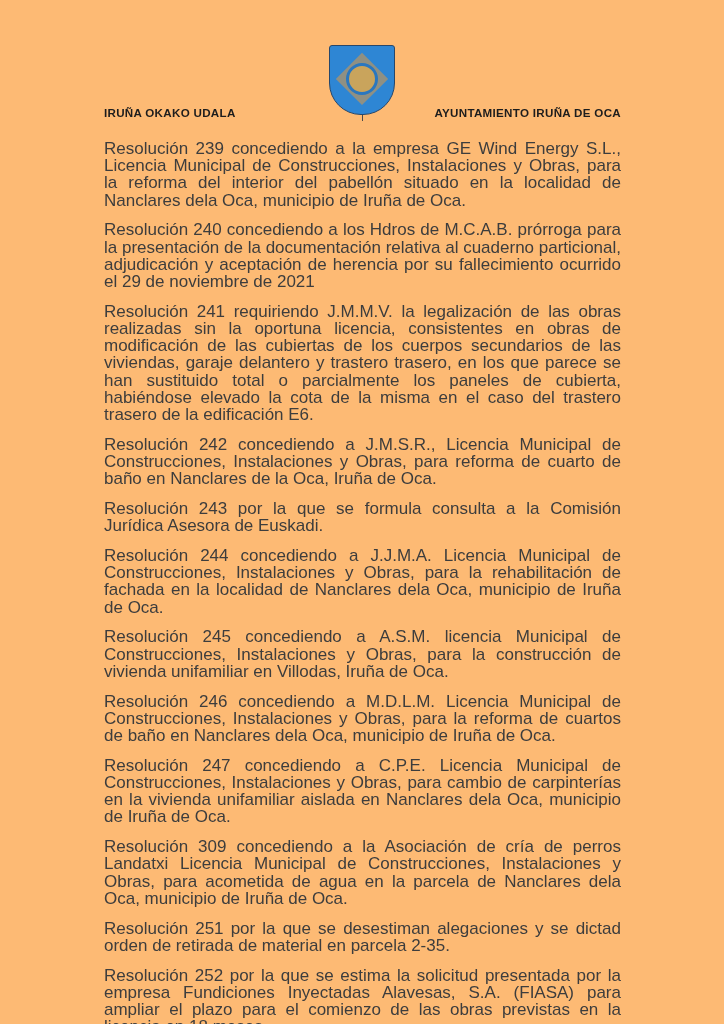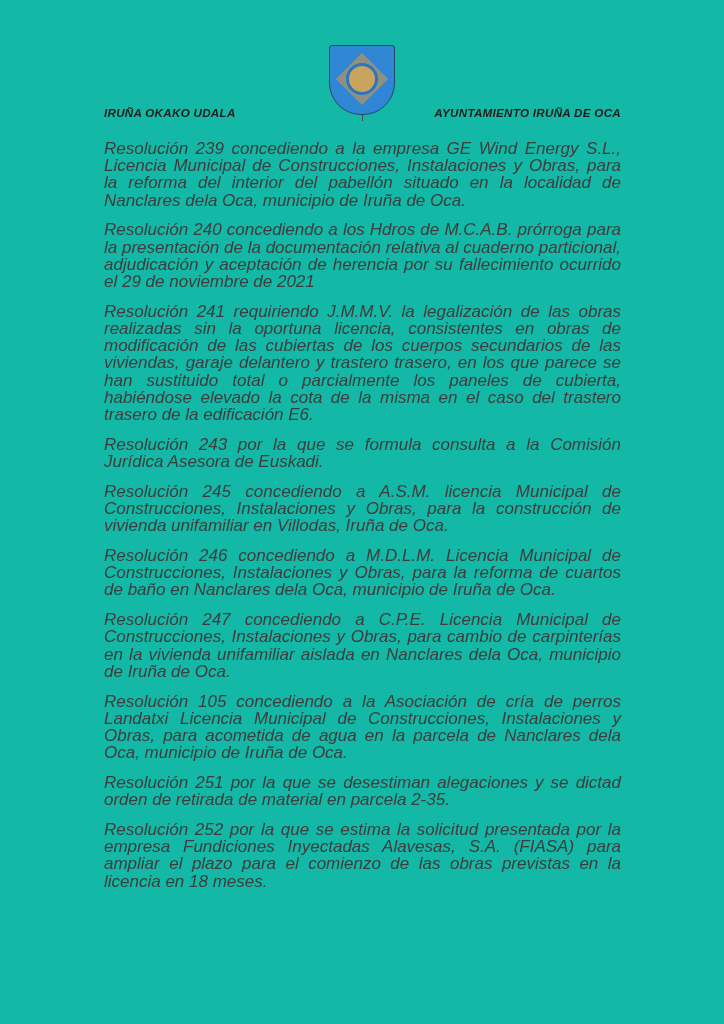--- a/index.html
+++ b/index.html
@@ -11,21 +11,21 @@
     --text:#3D3D3D;
   }
   html,body{margin:0;padding:0;}
   body{
     width:724px;height:1024px;
     background:#ffffff;
     font-family:"Liberation Sans", sans-serif;
     position:relative;
     overflow:hidden;
   }
-  .page{position:absolute;inset:0;background:#14b8a6;font-style:italic;}
+  .page{position:absolute;inset:0;background:#fdba74;}
 
   
   .logo{
     position:absolute;top:45px;left:50%;transform:translateX(-50%);
     width:66px;height:77px;
   }
   .shield{
     width:64px;height:68px;
     background:var(--shield-blue);
     border:1px solid var(--shield-border);
@@ -86,22 +86,24 @@
 
   <div class="titles">
     <span>IRUÑA OKAKO UDALA</span>
     <span>AYUNTAMIENTO IRUÑA DE OCA</span>
   </div>
 
   <div class="content">
     <p>Resolución 239 concediendo a la empresa GE Wind Energy S.L., Licencia Municipal de Construcciones, Instalaciones y Obras, para la reforma del interior del pabellón situado en la localidad de Nanclares dela Oca, municipio de Iruña de Oca.</p>
     <p>Resolución 240 concediendo a los Hdros de M.C.A.B. prórroga para la presentación de la documentación relativa al cuaderno particional, adjudicación y aceptación de herencia por su fallecimiento ocurrido el 29 de noviembre de 2021</p>
     <p>Resolución 241 requiriendo J.M.M.V. la legalización de las obras realizadas sin la oportuna licencia, consistentes en obras de modificación de las cubiertas de los cuerpos secundarios de las viviendas, garaje delantero y trastero trasero, en los que parece se han sustituido total o parcialmente los paneles de cubierta, habiéndose elevado la cota de la misma en el caso del trastero trasero de la edificación E6.</p>
+    <p>Resolución 242 concediendo a J.M.S.R., Licencia Municipal de Construcciones, Instalaciones y Obras, para reforma de cuarto de baño en Nanclares de la Oca, Iruña de Oca.</p>
     <p>Resolución 243 por la que se formula consulta a la Comisión Jurídica Asesora de Euskadi.</p>
+    <p>Resolución 244 concediendo a J.J.M.A. Licencia Municipal de Construcciones, Instalaciones y Obras, para la rehabilitación de fachada en la localidad de Nanclares dela Oca, municipio de Iruña de Oca.</p>
     <p>Resolución 245 concediendo a A.S.M. licencia Municipal de Construcciones, Instalaciones y Obras, para la construcción de vivienda unifamiliar en Villodas, Iruña de Oca.</p>
     <p>Resolución 246 concediendo a M.D.L.M. Licencia Municipal de Construcciones, Instalaciones y Obras, para la reforma de cuartos de baño en Nanclares dela Oca, municipio de Iruña de Oca.</p>
     <p>Resolución 247 concediendo a C.P.E. Licencia Municipal de Construcciones, Instalaciones y Obras, para cambio de carpinterías en la vivienda unifamiliar aislada en Nanclares dela Oca, municipio de Iruña de Oca.</p>
-    <p>Resolución 105 concediendo a la Asociación de cría de perros Landatxi Licencia Municipal de Construcciones, Instalaciones y Obras, para acometida de agua en la parcela de Nanclares dela Oca, municipio de Iruña de Oca.</p>
+    <p>Resolución 309 concediendo a la Asociación de cría de perros Landatxi Licencia Municipal de Construcciones, Instalaciones y Obras, para acometida de agua en la parcela de Nanclares dela Oca, municipio de Iruña de Oca.</p>
     <p>Resolución 251 por la que se desestiman alegaciones y se dictad orden de retirada de material en parcela 2-35.</p>
     <p>Resolución 252 por la que se estima la solicitud presentada por la empresa Fundiciones Inyectadas Alavesas, S.A. (FIASA) para ampliar el plazo para el comienzo de las obras previstas en la licencia en 18 meses.</p>
   </div>
 
 </div>
 
 </body></html>

